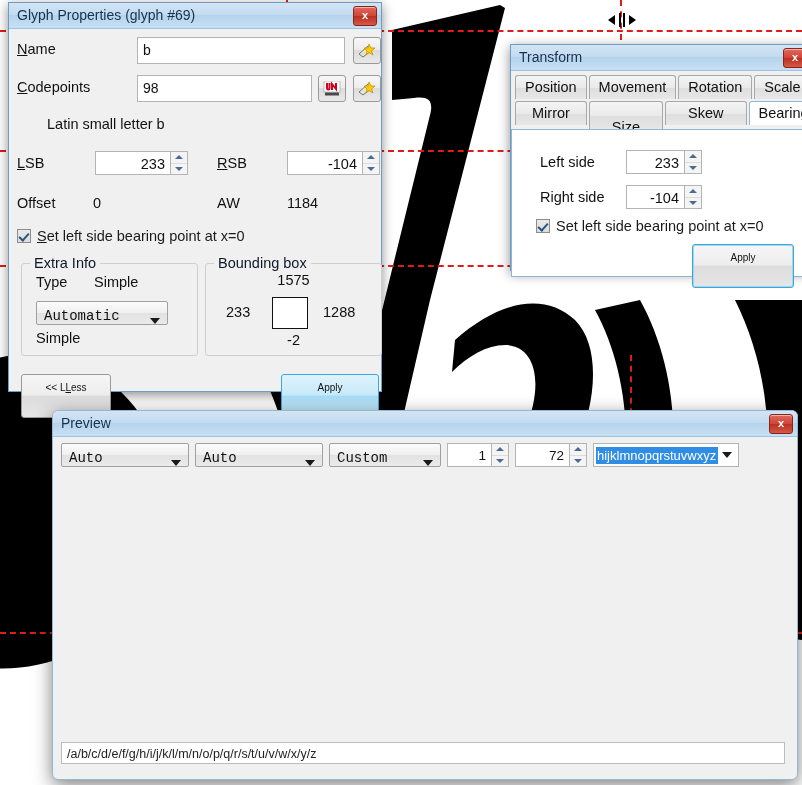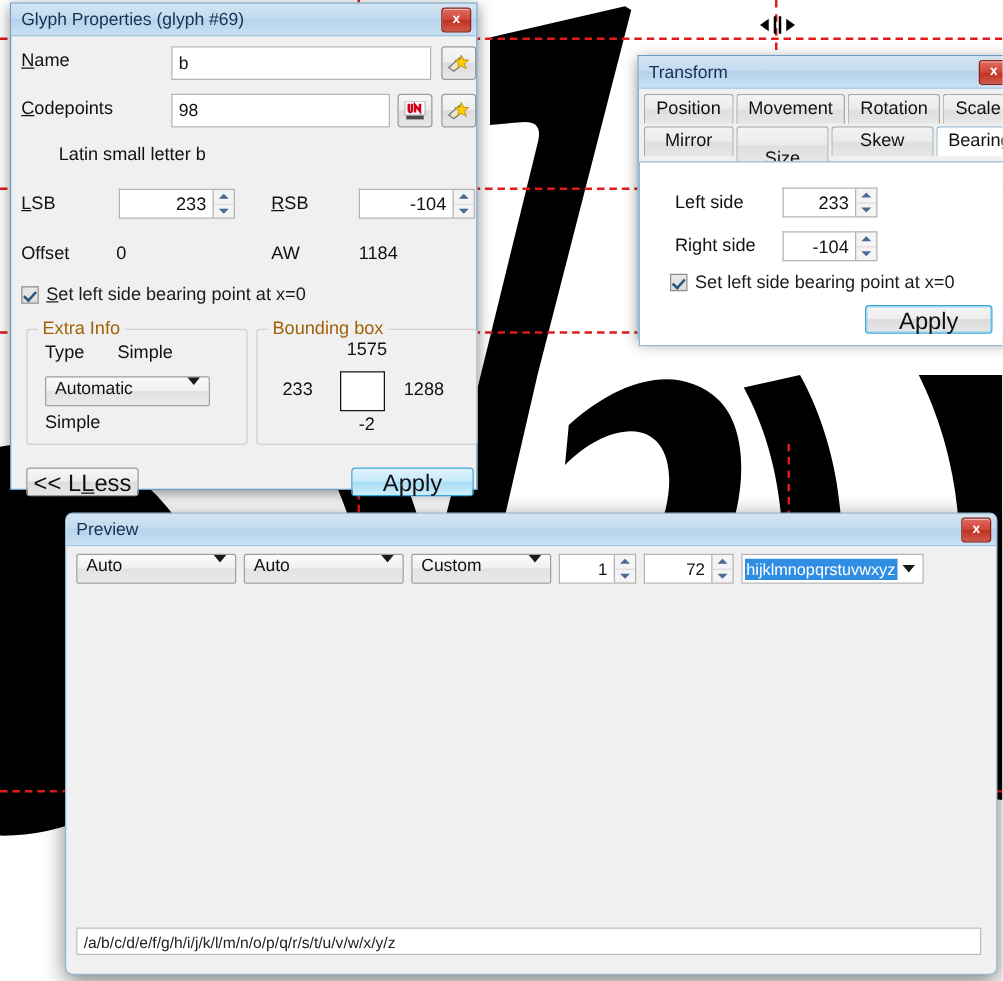--- a/index.html
+++ b/index.html
@@ -77,42 +77,42 @@
     border:1px solid #8d8d8d;position:relative;flex:none;
   }
   .chkbox:after{
     content:"";position:absolute;left:3px;top:1px;width:4px;height:8px;
     border:solid #27557f;border-width:0 2px 2px 0;transform:rotate(42deg);
   }
 
   .btn{
     background:linear-gradient(to bottom,#f6f6f6 0%,#ededed 48%,#dcdcdc 50%,#e6e6e6 100%);
     border:1px solid #9a9a9a;border-radius:3px;
-    font-size:19px;color:#111;height:23px;line-height:25px;
+    font-size:10px;color:#111;height:44px;line-height:25px;
     text-align:center;cursor:pointer;box-sizing:border-box;
   }
   .btn.primary{
     background:linear-gradient(to bottom,#dff3fc 0%,#c7e9fa 48%,#a6dcf6 50%,#cdeefb 100%);
     border:1px solid #3ba7dd;
   }
   .btn.focusring{border:1px solid #3ba7dd;box-shadow:0 0 0 1px #9fd6f0 inset;}
 
   .combo{
     background:linear-gradient(to bottom,#fbfbfb 0%,#f0f0f0 48%,#e2e2e2 50%,#eaeaea 100%);
     border:1px solid #a0a0a0;border-radius:2px;
-    height:24px;display:flex;align-items:flex-start;
-    font-size:14px;color:#111;padding:0 3px 0 7px;box-sizing:border-box;cursor:pointer;
+    height:24px;display:flex;align-items:flex-end;
+    font-size:14px;color:#111;padding:0 3px 0 7px;box-sizing:border-box;cursor:pointer;font-family:Liberation Mono, monospace;
   }
   .combo .cv{flex:1;white-space:nowrap;overflow:hidden;}
   .caret{width:0;height:0;border-left:5px solid transparent;border-right:5px solid transparent;border-top:6px solid #1a1a1a;margin:0 4px;}
 
   .groupbox{position:absolute;border:1px solid #cfcfcf;border-radius:3px;}
   .groupbox>.gbtitle{
     position:absolute;top:-9px;left:8px;background:#f0f0f0;padding:0 4px;
-    font-size:14.5px;color:#a16207;white-space:nowrap;
+    font-size:14.5px;color:#0f172a;white-space:nowrap;
   }
 
   
   #preview{
     position:absolute;background:#f0f0f0;
     border:1px solid #93b8d4;border-radius:6px;
     box-shadow:0 5px 18px rgba(0,0,0,.5);
     overflow:hidden;
   }
   #preview .titlebar{border-radius:5px 5px 0 0;}

